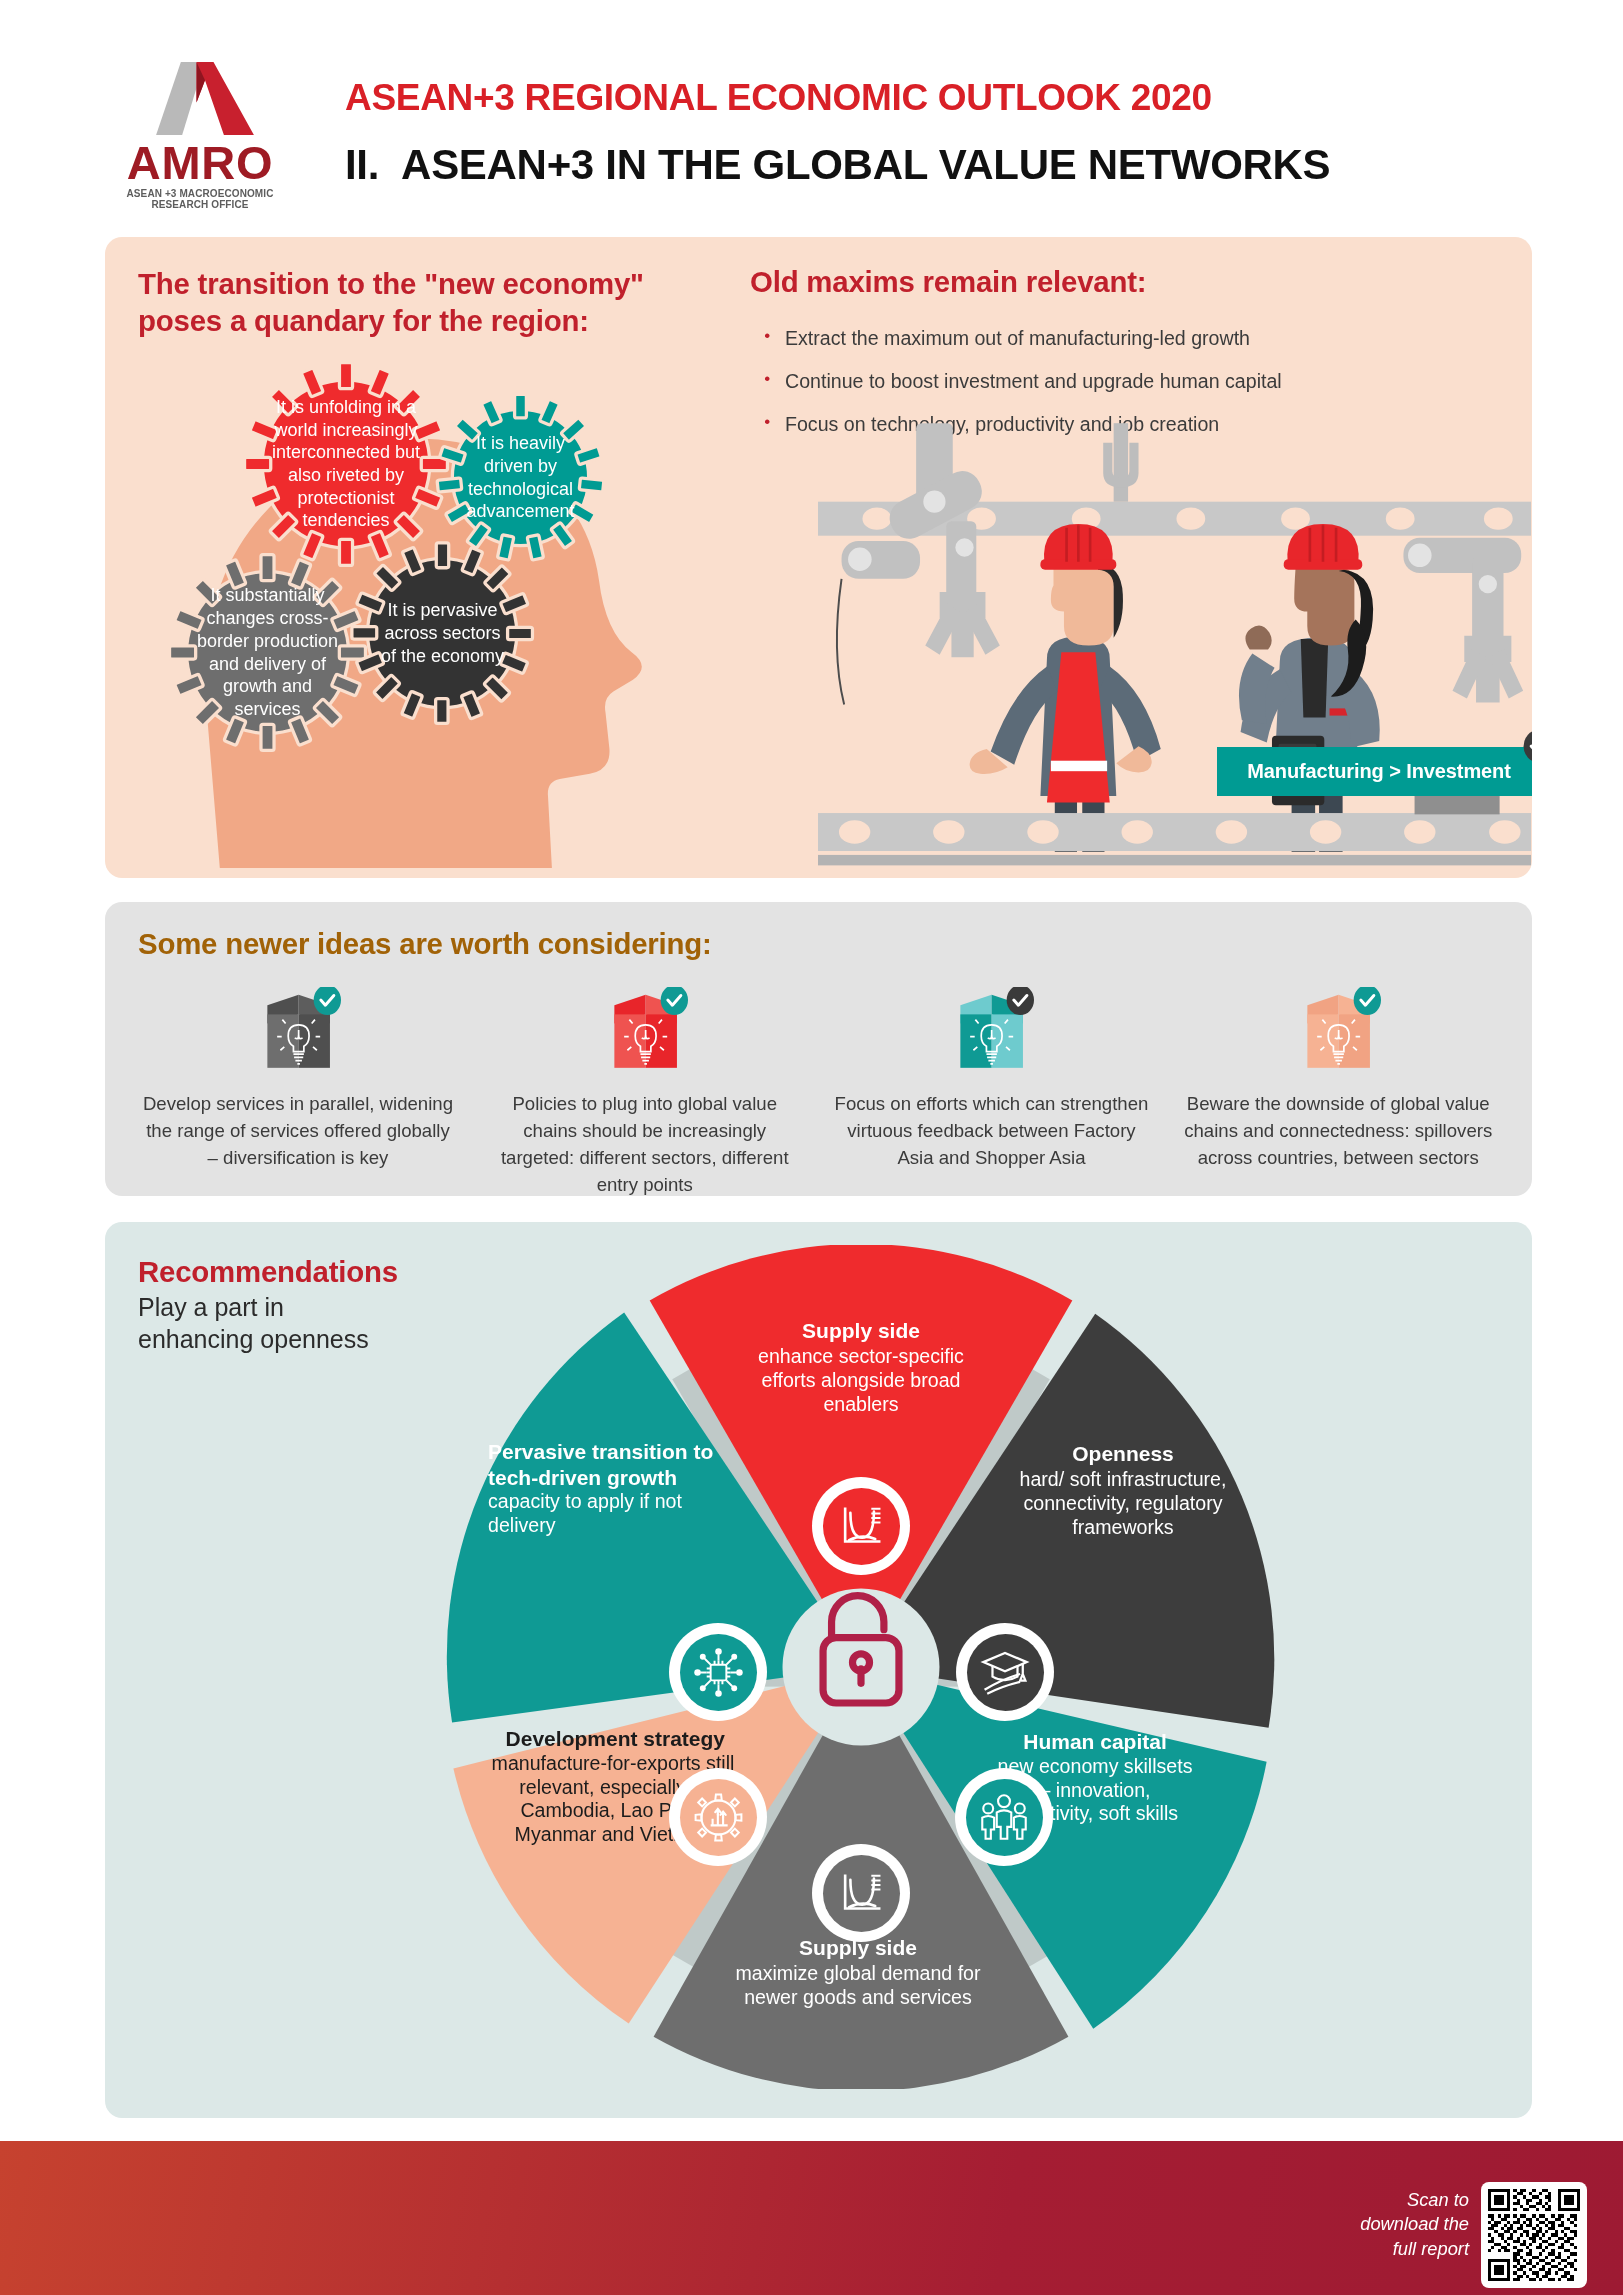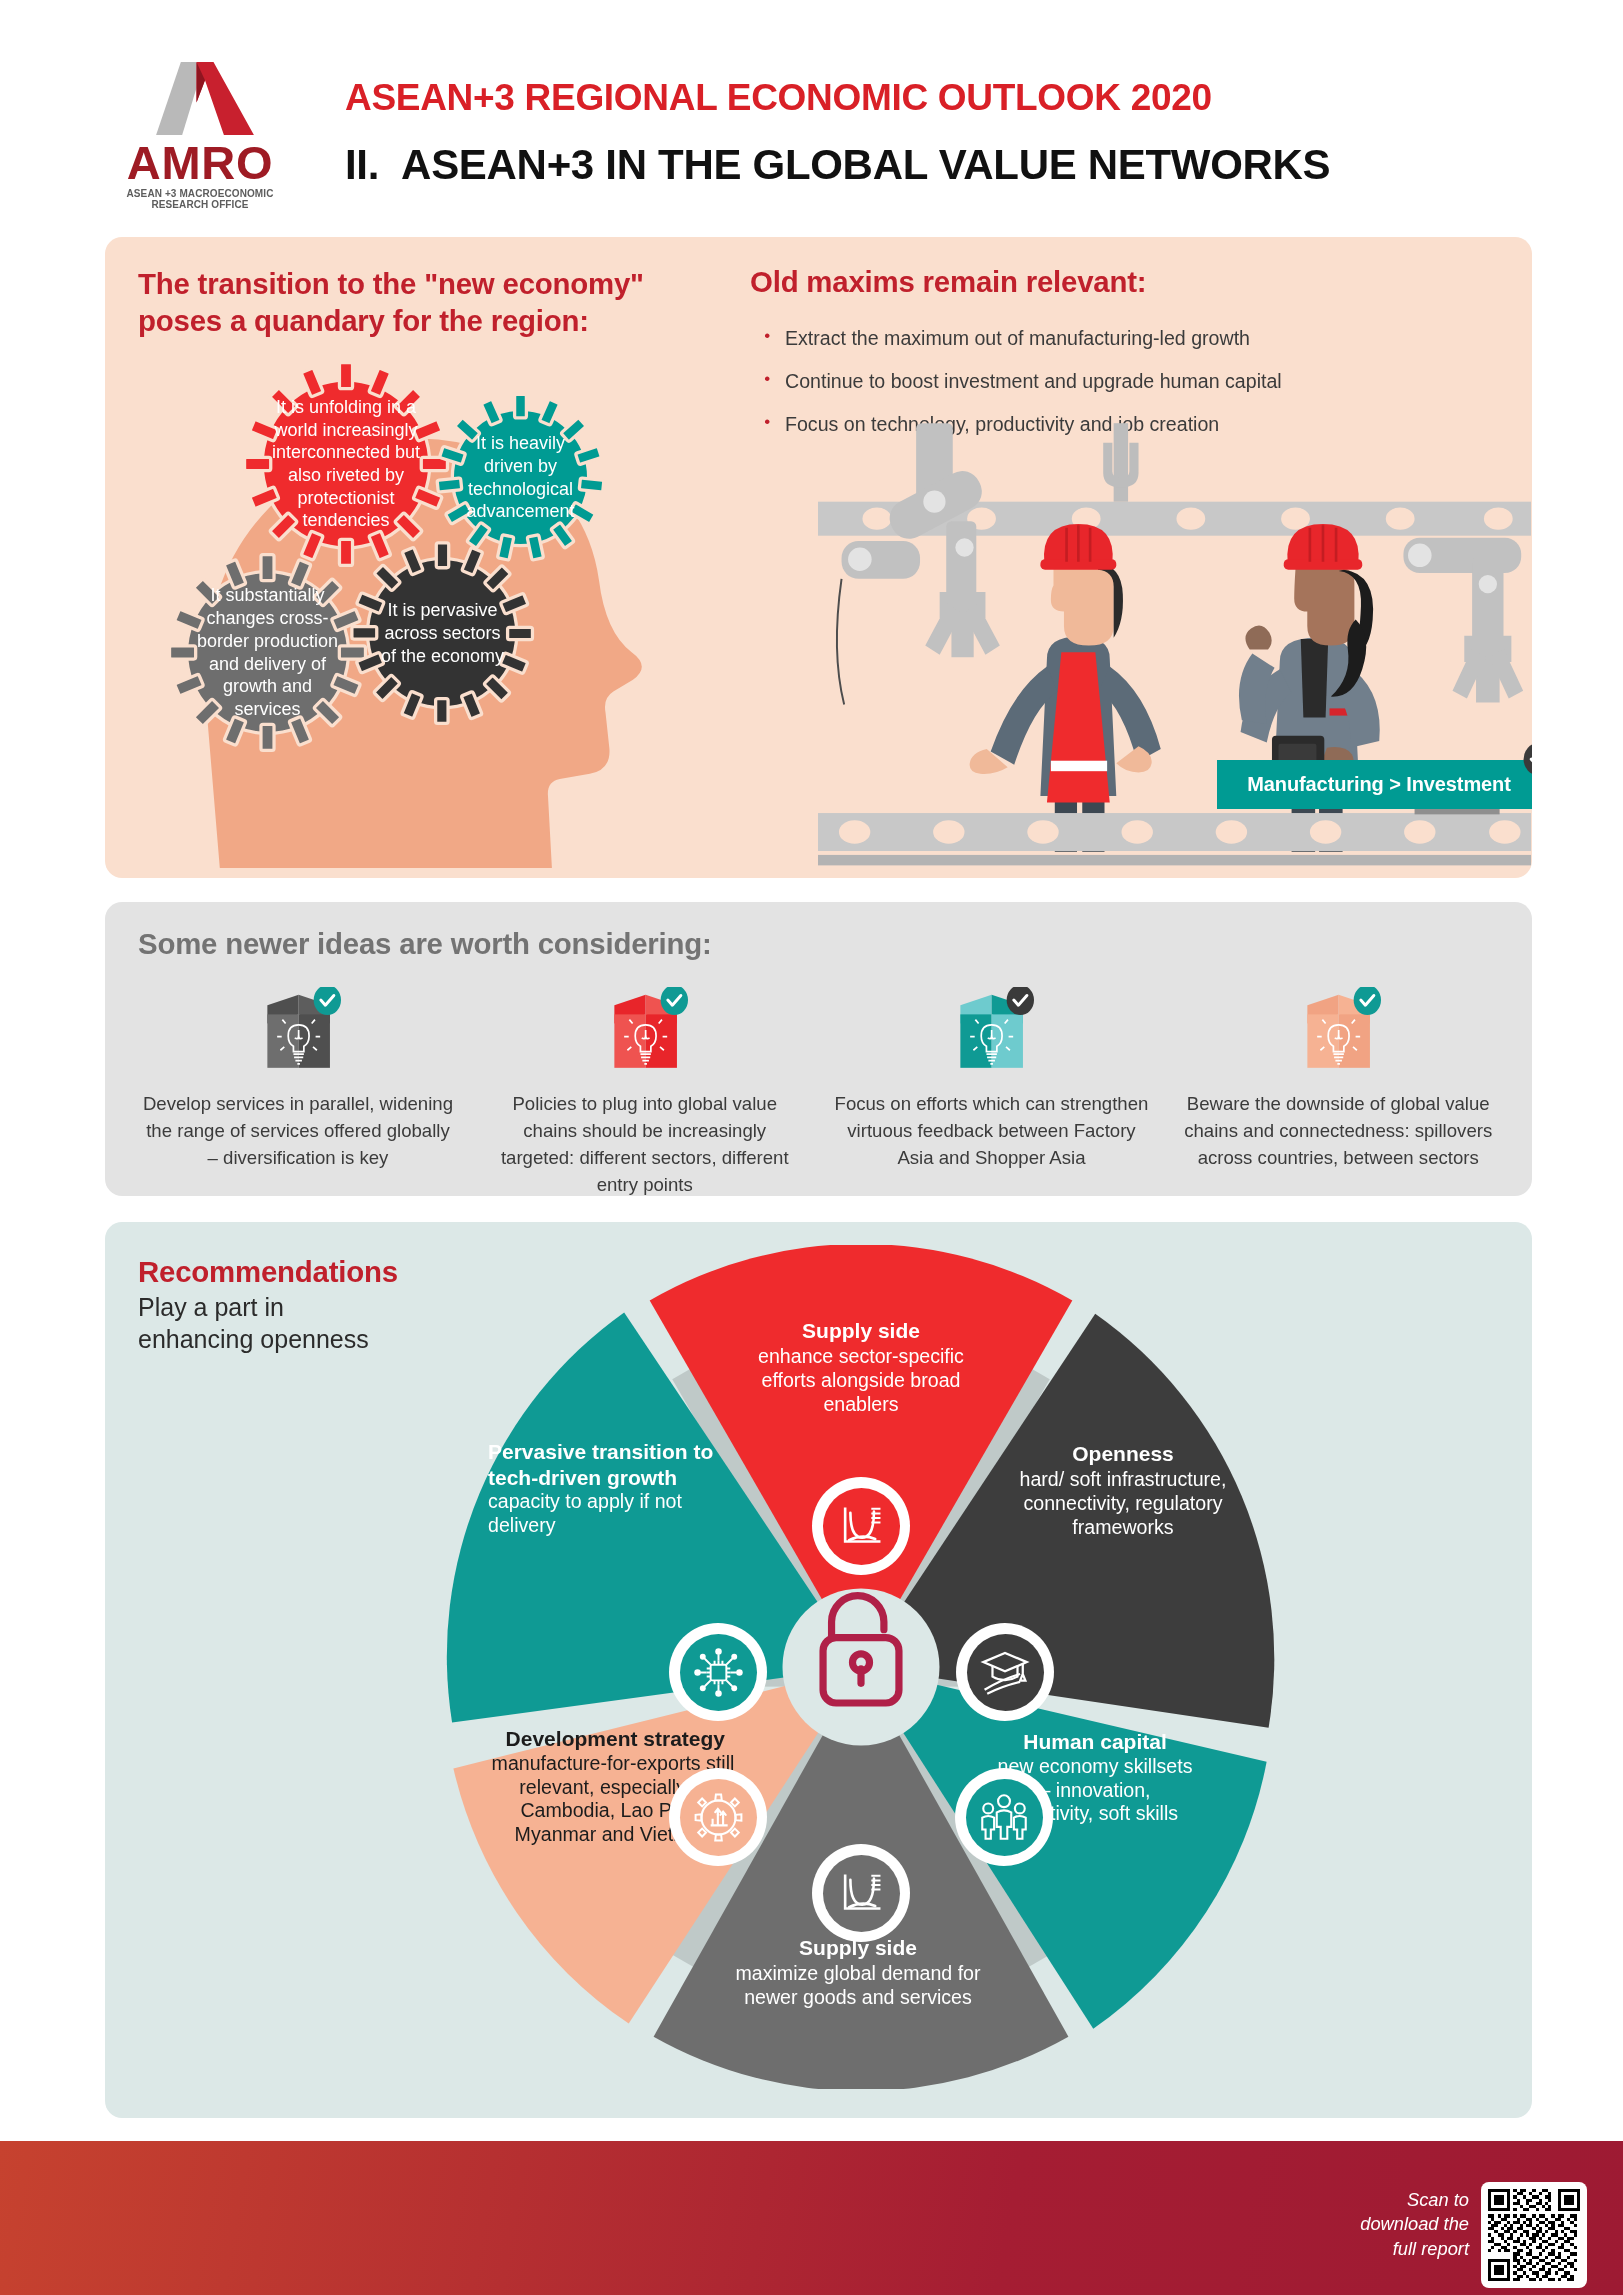--- a/index.html
+++ b/index.html
@@ -57,27 +57,27 @@
   .g4 .gtxt { font-size: 18px; width: 147px; }
 
   
   .factory { position: absolute; left: 713px; top: 186px; width: 713px; height: 455px; }
 
   
   .ftag { position: absolute; display: flex; align-items: center; justify-content: center;
     color: #fff; font-weight: bold; font-size: 20px; letter-spacing: -0.1px; z-index: 40; }
   .ftag .chk { position: absolute; right: -14.4px; top: -17px; width: 33px; height: 35px;
     display: flex; align-items: center; justify-content: center; }
-  .ftag-mi { left: 1112px; top: 523px; width: 324px; height: 49px; background: #009b93; }
+  .ftag-mi { left: 1112px; top: 510px; width: 324px; height: 49px; background: #009b93; }
 
   
   .panel2 { position: absolute; left: 105px; top: 902px; width: 1427px; height: 294px;
     background: #e3e3e3; border-radius: 17px; }
   .p2-head { position: absolute; left: 33px; top: 25px; font-size: 29.4px; font-weight: bold;
-    color: #737373; letter-spacing: -0.2px; }
+    color: #a16207; letter-spacing: -0.2px; }
   .idea-row { position: absolute; left: 19.6px; top: 85px; width: 1387px;
     display: flex; justify-content: space-between; }
   .idea { width: 347px; display: flex; flex-direction: column; align-items: center; }
   .idea-icon { position: relative; width: 124px; height: 88px; margin-bottom: 15.7px; }
   .idea-txt { font-size: 18.6px; color: #3b3b3b; text-align: center; line-height: 1.45;
     width: 314px; }
 
   
   .panel3 { position: absolute; left: 105px; top: 1222px; width: 1427px; height: 896px;
     background: #dce8e7; border-radius: 17px; overflow: hidden; }

